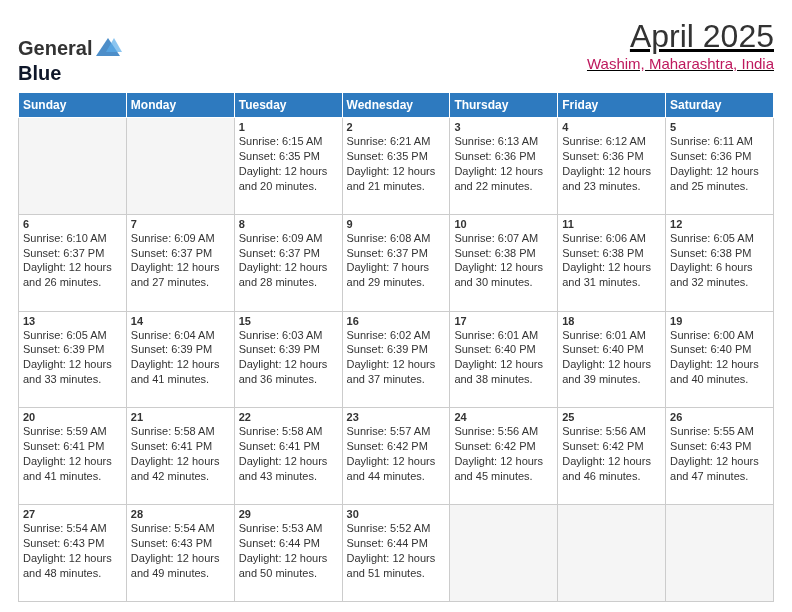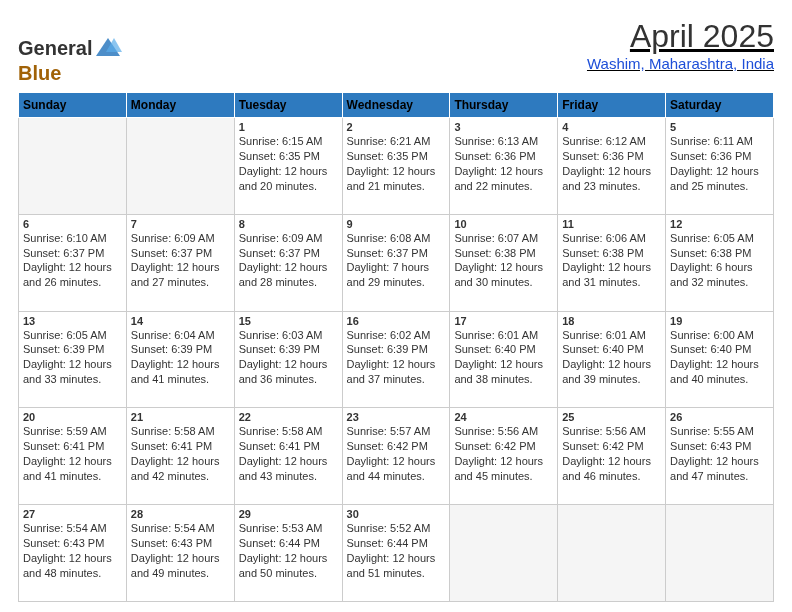--- a/index.html
+++ b/index.html
@@ -26,48 +26,48 @@
     .logo {
       display: flex;
       align-items: center;
     }
     .logo-text {
       font-size: 20px;
       font-weight: bold;
       line-height: 1.1;
     }
     .logo-general { color: #333; }
-    .logo-blue { color: #a16207; }
+    .logo-blue { color: #0f172a; }
     .logo-icon {
       width: 28px;
       height: 28px;
       margin-left: 2px;
     }
     .title-block {
       text-align: right;
       text-decoration: underline;
     }
     .month-title {
       font-size: 32px;
       font-weight: normal;
       color: #333;
     }
     .location-title {
       font-size: 15px;
-      color: #1d4ed8;
+      color: #be185d;
     }
     .calendar {
       flex: 1;
       border-collapse: collapse;
       width: 100%;
       table-layout: fixed;
     }
     .calendar th {
       background: #2e7abf;
-      color: #000000;
+      color: #ffffff;
       font-size: 12px;
       font-weight: bold;
       padding: 5px 4px;
       border: 1px solid #fff;
       text-align: left;
     }
     .calendar td {
       border: 1px solid #ccc;
       vertical-align: top;
       padding: 3px 4px;

